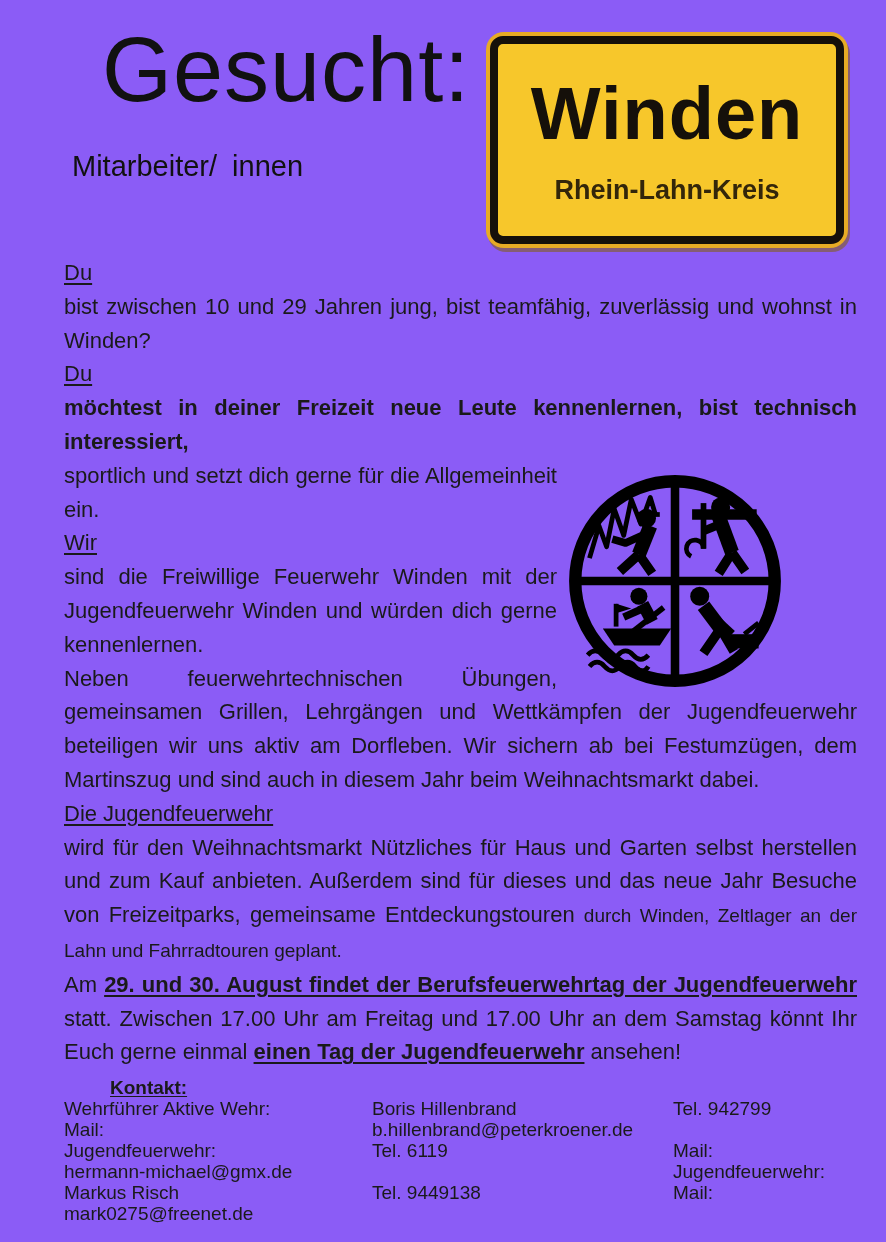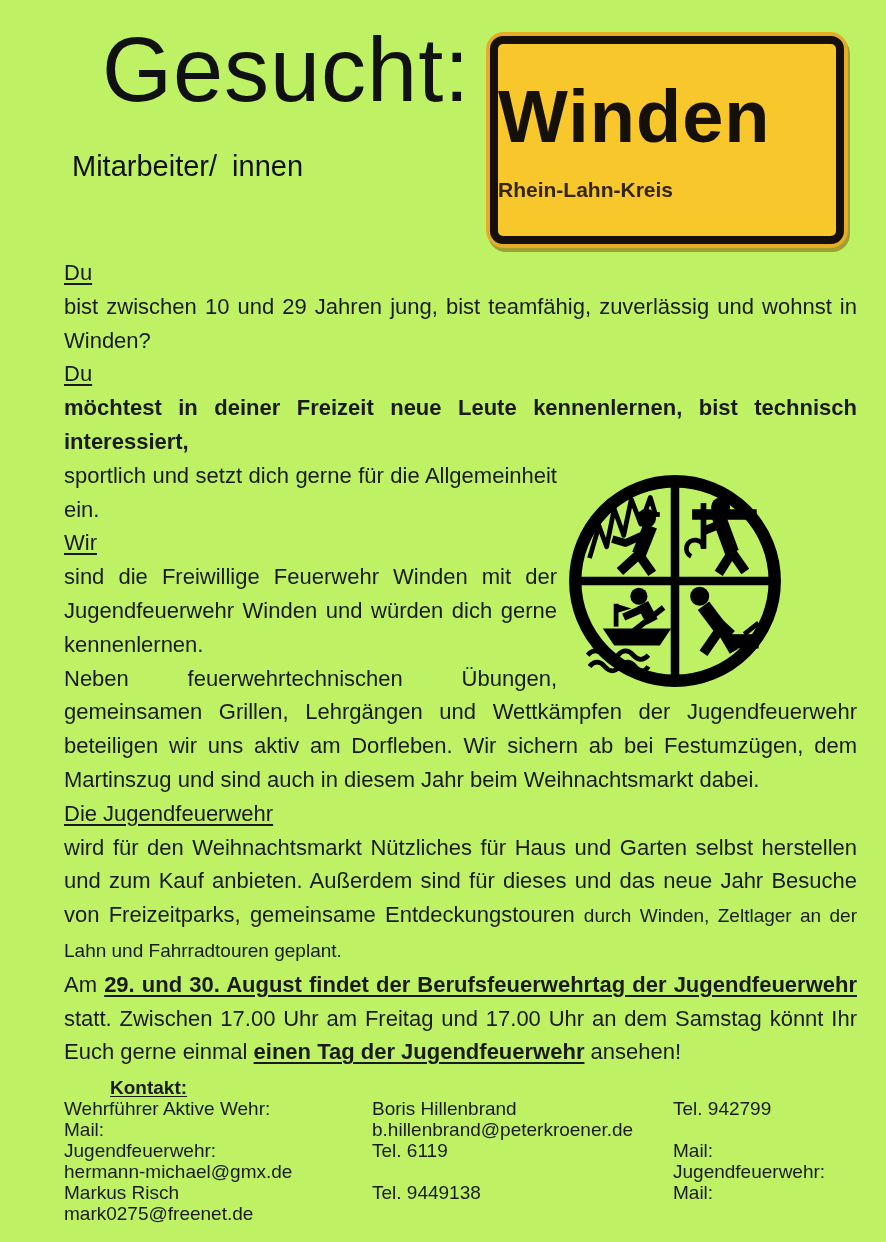--- a/index.html
+++ b/index.html
@@ -1,18 +1,18 @@
 <!DOCTYPE html>
 <html><head>
 <meta charset="utf-8">
 <style>
   html,body { margin:0; padding:0; background:#ffffff; }
   .page {
     position:relative; width:886px; height:1242px; overflow:hidden;
-    background:#bef264; color:#191919;
+    background:#8b5cf6; color:#191919;
     font-family:"Liberation Sans","DejaVu Sans",sans-serif;
   }
 
   
   .title {
     position:absolute; left:102px; top:22px;
     font-size:90px; line-height:96px; font-weight:400; letter-spacing:1px; color:#111;
   }
   .subtitle {
     position:absolute; left:72px; top:150px;
@@ -21,24 +21,24 @@
 
   
   .sign {
     position:absolute; left:486px; top:32px; width:362px; height:216px;
     box-sizing:border-box; background:#e7ab25; border-radius:18px; padding:4px;
     box-shadow:2px 4px 0 rgba(130,95,10,.55);
   }
   .sign-inner {
     box-sizing:border-box; width:100%; height:100%;
     background:#f7c72b; border:8px solid #15100a; border-radius:13px;
-    display:flex; flex-direction:column; align-items:flex-start; justify-content:center;
+    display:flex; flex-direction:column; align-items:center; justify-content:center;
   }
   .sign-name { font-size:74px; line-height:1; font-weight:700; color:#15100a; letter-spacing:1px; margin-top:2px; }
-  .sign-district { font-size:21px; font-weight:700; color:#33260a; margin-top:24px; }
+  .sign-district { font-size:27px; font-weight:700; color:#33260a; margin-top:24px; }
 
   
   .body-text {
     position:absolute; left:64px; top:256px; width:793px;
     font-size:22px; line-height:33.8px; text-align:justify; color:#1a1a1a;
   }
   .body-text p { margin:0; }
   .u  { text-decoration:underline; text-underline-offset:3px; }
   .bu { font-weight:700; text-decoration:underline; text-underline-offset:3px; }
   .force-last { text-align-last:justify;font-weight:bold; }

